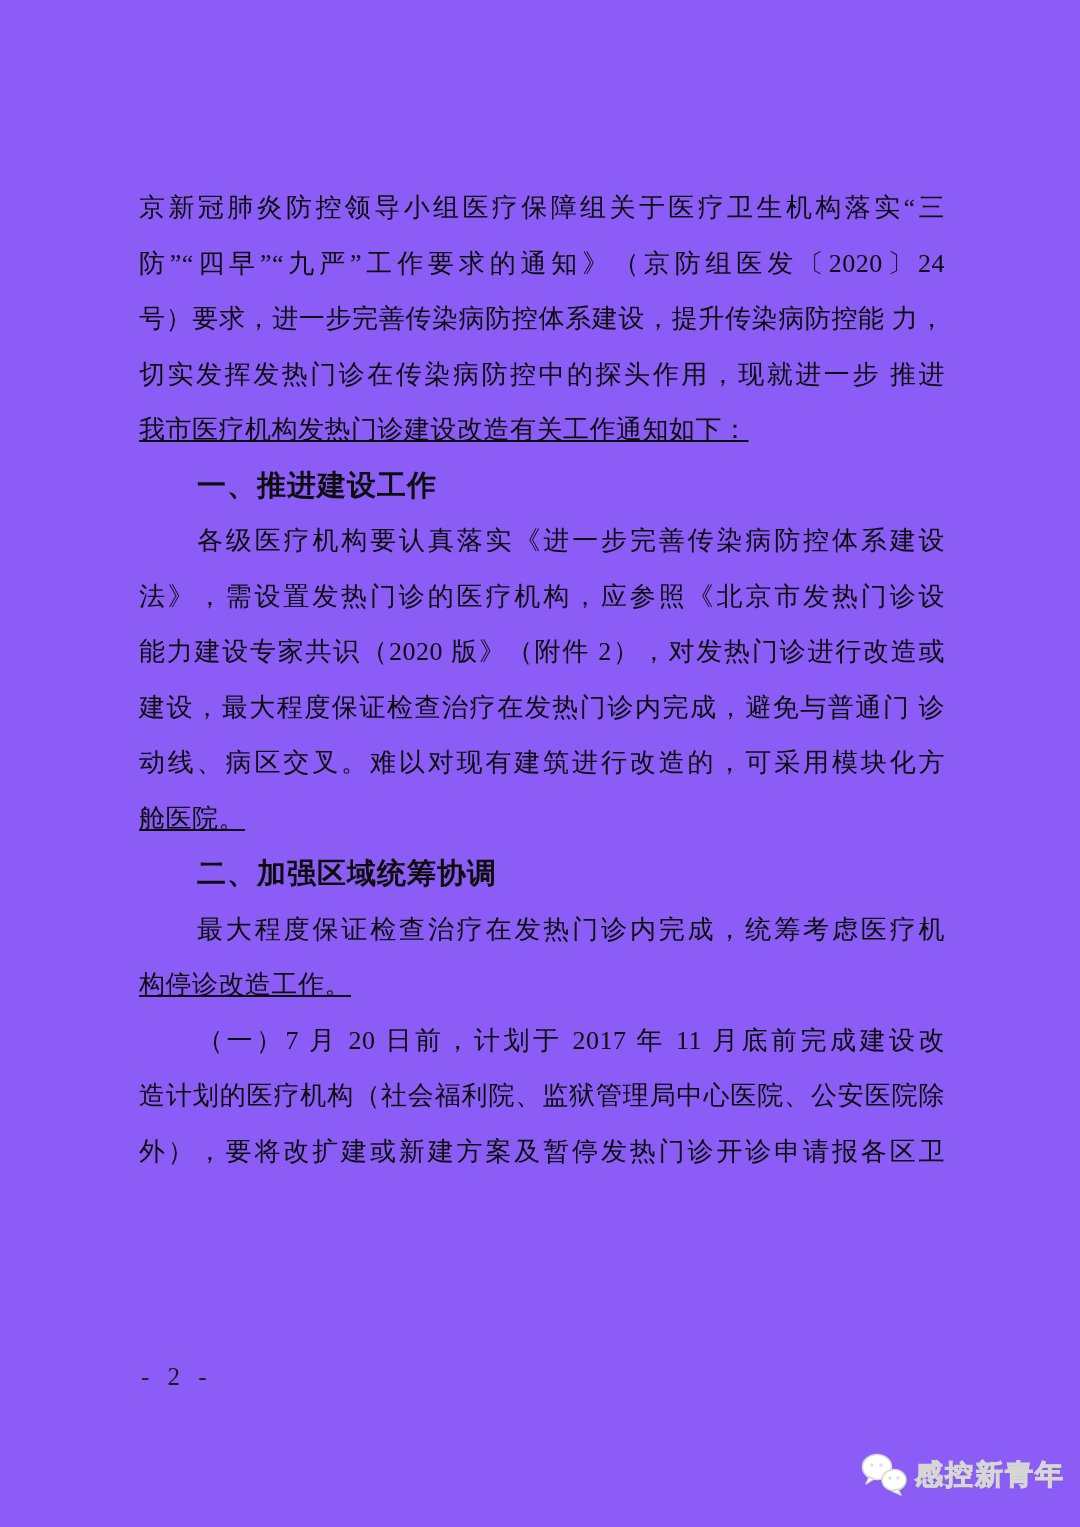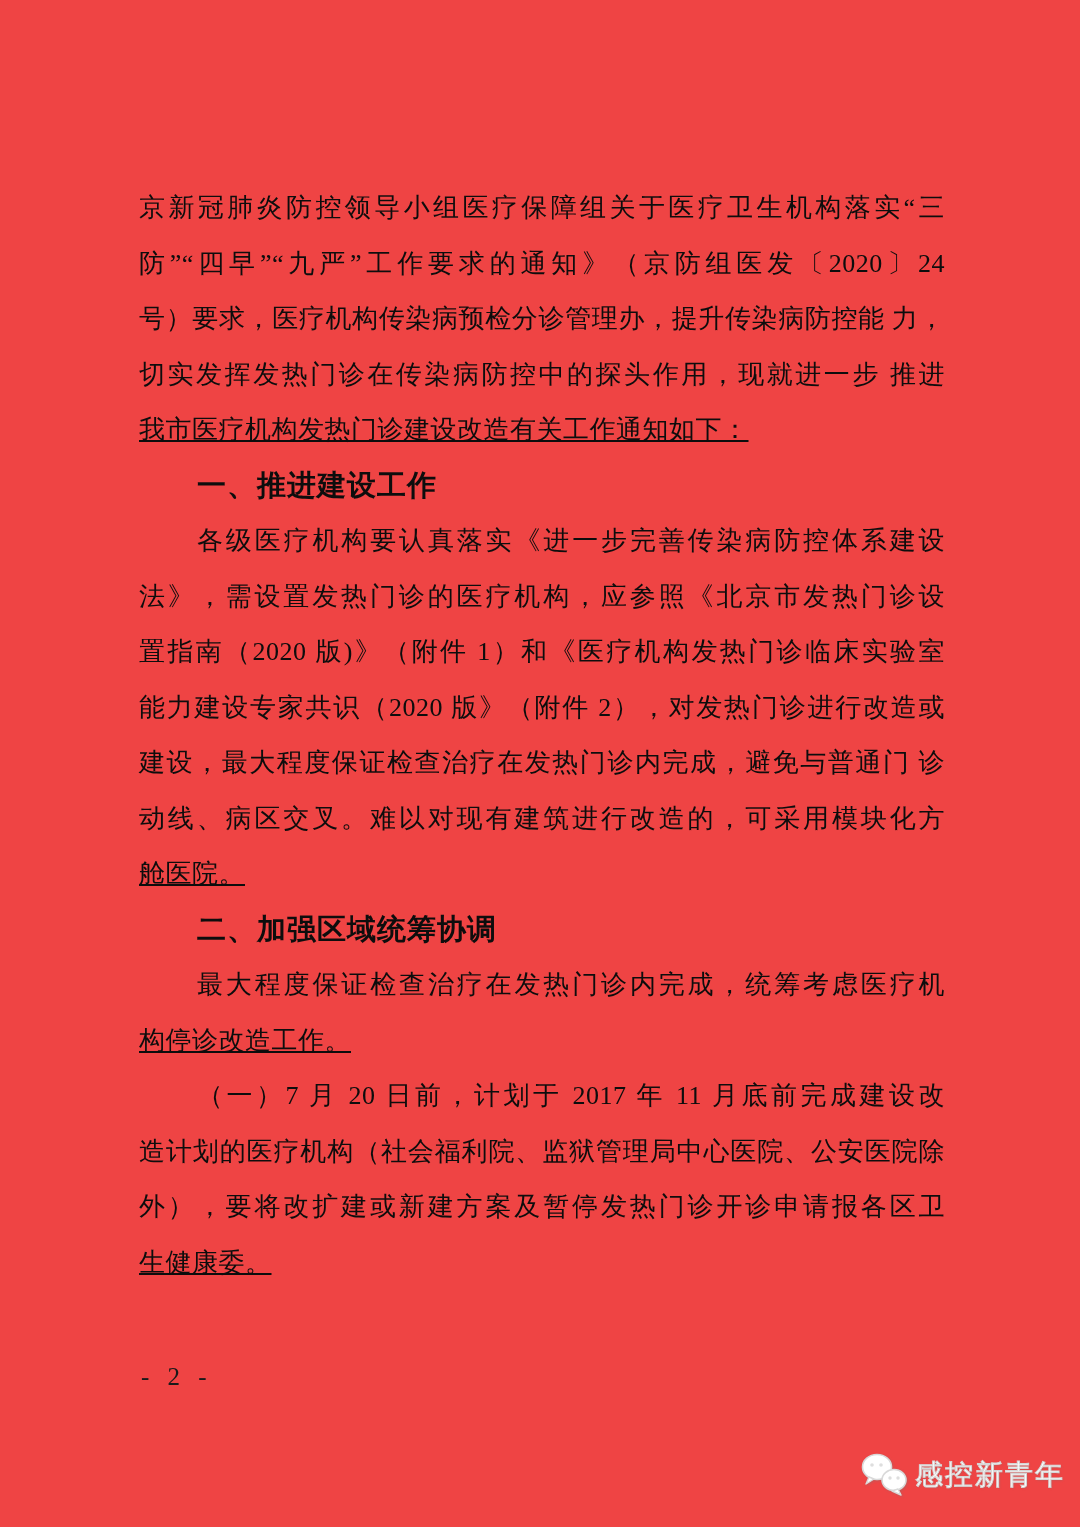--- a/index.html
+++ b/index.html
@@ -13,21 +13,21 @@
     position: relative;
     overflow: hidden;
     font-family: "Liberation Serif", serif;
     color: #000000;
   }
   .sheet {
     position: absolute;
     left: 0; top: 0;
     width: 1080px;
     height: 1527px;
-    background: #ef4444;
+    background: #8b5cf6;
   }
   .text-block {
     position: absolute;
     left: 139px;
     top: 180px;
     width: 806px;
     font-size: 26px;
     line-height: 55.5px;
     color: #0d0d0d;
   }
@@ -72,60 +72,58 @@
     gap: 5px;
   }
   .wm-icon {
     width: 50px;
     height: 46px;
     filter: drop-shadow(1px 1px 1px rgba(120,120,120,0.35));
   }
   .wm-text {
     font-family: "Liberation Sans", sans-serif;
     font-size: 28px;
-    font-weight: 400;
+    font-weight: 700;
     color: #fdfdfd;
     -webkit-text-stroke: 1px #d6d6d6;
     text-shadow: 1px 1px 2px rgba(120,120,120,0.40);
     letter-spacing: 2px;
     white-space: nowrap;
   }
 </style>
 </head>
 <body>
 
 <div class="sheet">
 
   <div class="text-block">
 
     <div class="line">京新冠肺炎防控领导小组医疗保障组关于医疗卫生机构落实“三</div>
     <div class="line">防”“四早”“九严”工作要求的通知》（京防组医发〔2020〕24</div>
-    <div class="line">号）要求，医疗机构传染病预检分诊管理办，提升传染病防控能 力，</div>
+    <div class="line">号）要求，进一步完善传染病防控体系建设，提升传染病防控能 力，</div>
     <div class="line">切实发挥发热门诊在传染病防控中的探头作用，现就进一步 推进</div>
     <div class="line end">我市医疗机构发热门诊建设改造有关工作通知如下：</div>
 
     <div class="line heading">一、推进建设工作</div>
 
     <div class="line indent">各级医疗机构要认真落实《进一步完善传染病防控体系建设</div>
     <div class="line">法》，需设置发热门诊的医疗机构，应参照《北京市发热门诊设</div>
-    <div class="line">置指南（2020 版)》（附件 1）和《医疗机构发热门诊临床实验室</div>
     <div class="line">能力建设专家共识（2020 版》（附件 2），对发热门诊进行改造或</div>
     <div class="line">建设，最大程度保证检查治疗在发热门诊内完成，避免与普通门 诊</div>
     <div class="line">动线、病区交叉。难以对现有建筑进行改造的，可采用模块化方</div>
     <div class="line end">舱医院。</div>
 
     <div class="line heading">二、加强区域统筹协调</div>
 
     <div class="line indent">最大程度保证检查治疗在发热门诊内完成，统筹考虑医疗机</div>
     <div class="line end">构停诊改造工作。</div>
 
     <div class="line indent">（一）7 月 20 日前，计划于 2017 年 11 月底前完成建设改</div>
     <div class="line">造计划的医疗机构（社会福利院、监狱管理局中心医院、公安医院除</div>
     <div class="line">外），要将改扩建或新建方案及暂停发热门诊开诊申请报各区卫</div>
-    <div class="line end">生健康委。</div>
   </div>
 
   <div class="page-number">- 2 -</div>
 
   <div class="watermark">
     <svg class="wm-icon" viewBox="0 0 50 46" xmlns="http://www.w3.org/2000/svg">
 
       <ellipse cx="17" cy="15" rx="14.5" ry="12.5" fill="#ffffff" stroke="#d9d9d9" stroke-width="1.6"></ellipse>
       <path d="M9 25 L6 32 L14 27 Z" fill="#ffffff" stroke="#d9d9d9" stroke-width="1.4" stroke-linejoin="round"></path>
       <circle cx="12" cy="13" r="1.8" fill="#dedede"></circle>

